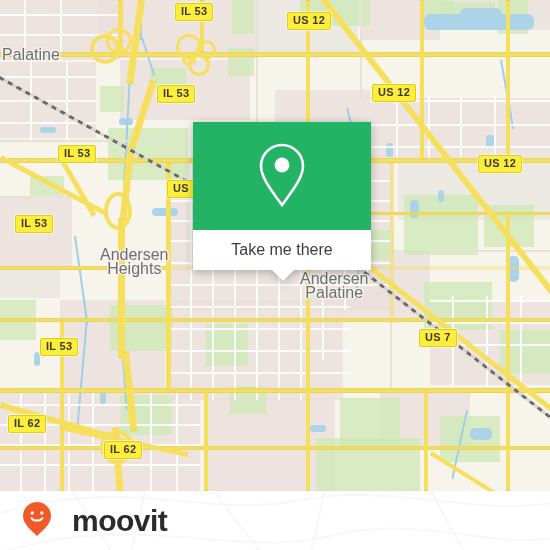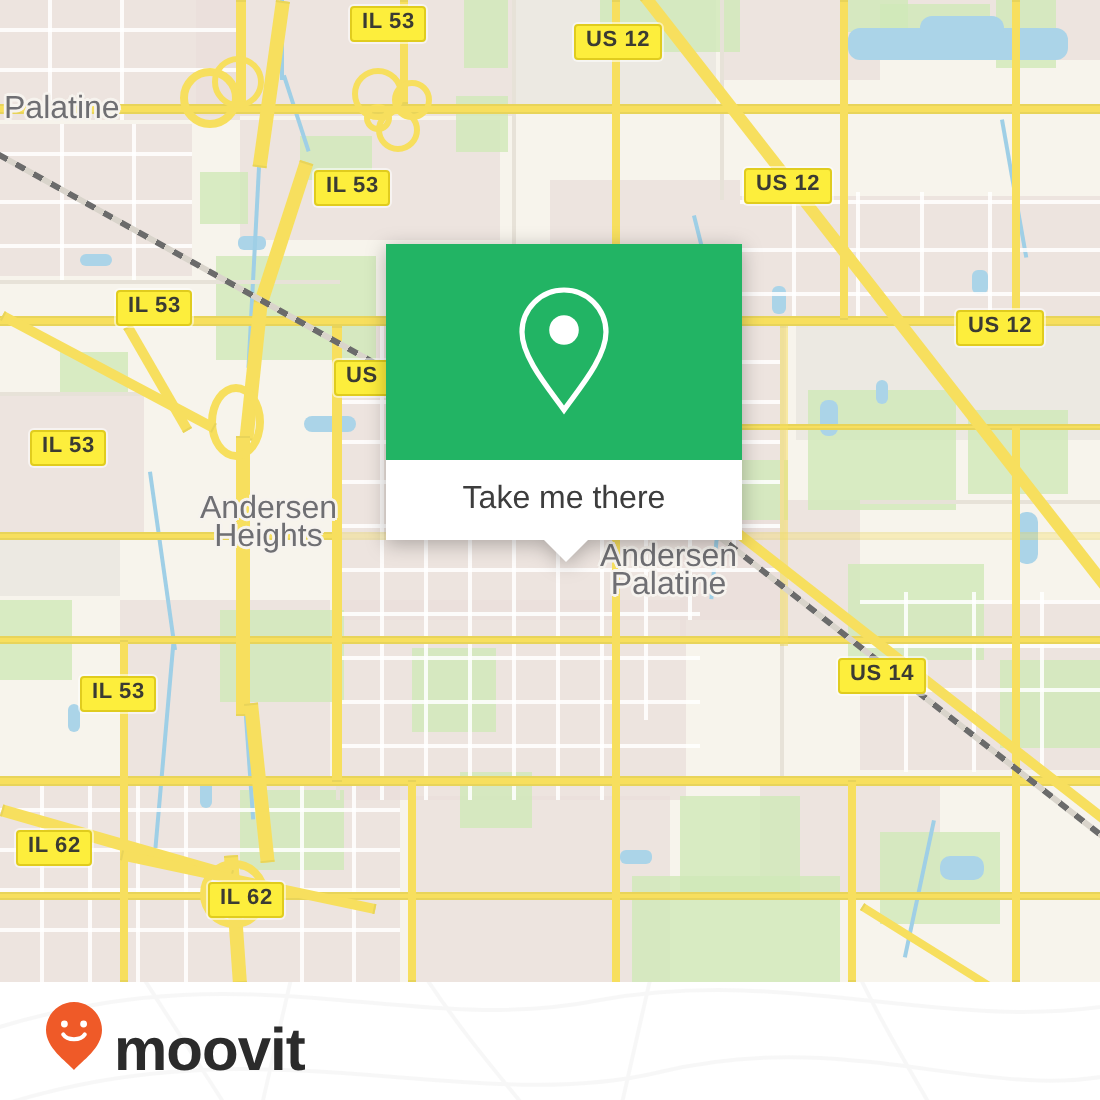--- a/index.html
+++ b/index.html
@@ -108,21 +108,21 @@
   .footer-watermark{
     position:absolute; left:0; top:-491px; width:550px; height:550px;
     opacity:.07;
   }
   .footer-inner{
     position:relative; z-index:2;
     height:100%; display:flex; align-items:center;
     justify-content:space-between; padding:0 18px 0 22px;
   }
   .place-name{ font-size:16px; color:#2b2b2b; white-space:nowrap; }
-  .moovit{ display:flex; align-items:flex-end; gap:5px; }
+  .moovit{ display:flex; align-items:center; gap:20px; }
   .moovit-word{
     font-size:30px; color:#2b2b2b; font-weight:bold;
     letter-spacing:-.5px; line-height:30px;
   }
 </style>
 </head>
 <body>
 
 <div class="page">
 
@@ -341,21 +341,21 @@
     <div id="shield-layer">
         <div class="shield" style="left: 175px; top: 3px;">IL 53</div>
         <div class="shield" style="left: 287px; top: 12px;">US 12</div>
         <div class="shield" style="left: 157px; top: 85px;">IL 53</div>
         <div class="shield" style="left: 372px; top: 84px;">US 12</div>
         <div class="shield" style="left: 58px; top: 145px;">IL 53</div>
         <div class="shield" style="left: 478px; top: 155px;">US 12</div>
         <div class="shield" style="left: 167px; top: 180px;">US</div>
         <div class="shield" style="left: 15px; top: 215px;">IL 53</div>
         <div class="shield" style="left: 40px; top: 338px;">IL 53</div>
-        <div class="shield" style="left: 419px; top: 329px;">US 14</div>
+        <div class="shield" style="left: 419px; top: 329px;">US 7</div>
         <div class="shield" style="left: 8px; top: 415px;">IL 62</div>
         <div class="shield" style="left: 104px; top: 441px;">IL 62</div>
       </div>
 
     <div class="popup">
       <div class="popup-top">
         <span>
           <svg class="pin-svg" width="54" height="70" viewBox="0 0 54 70" aria-hidden="true">
             <path d="M27 4 C15.4 4 6 13.4 6 25 C6 38 20 54 27 64 C34 54 48 38 48 25 C48 13.4 38.6 4 27 4 Z" fill="none" stroke="#ffffff" stroke-width="2.6"></path>
             <circle cx="27" cy="24" r="7.4" fill="#ffffff"></circle>

